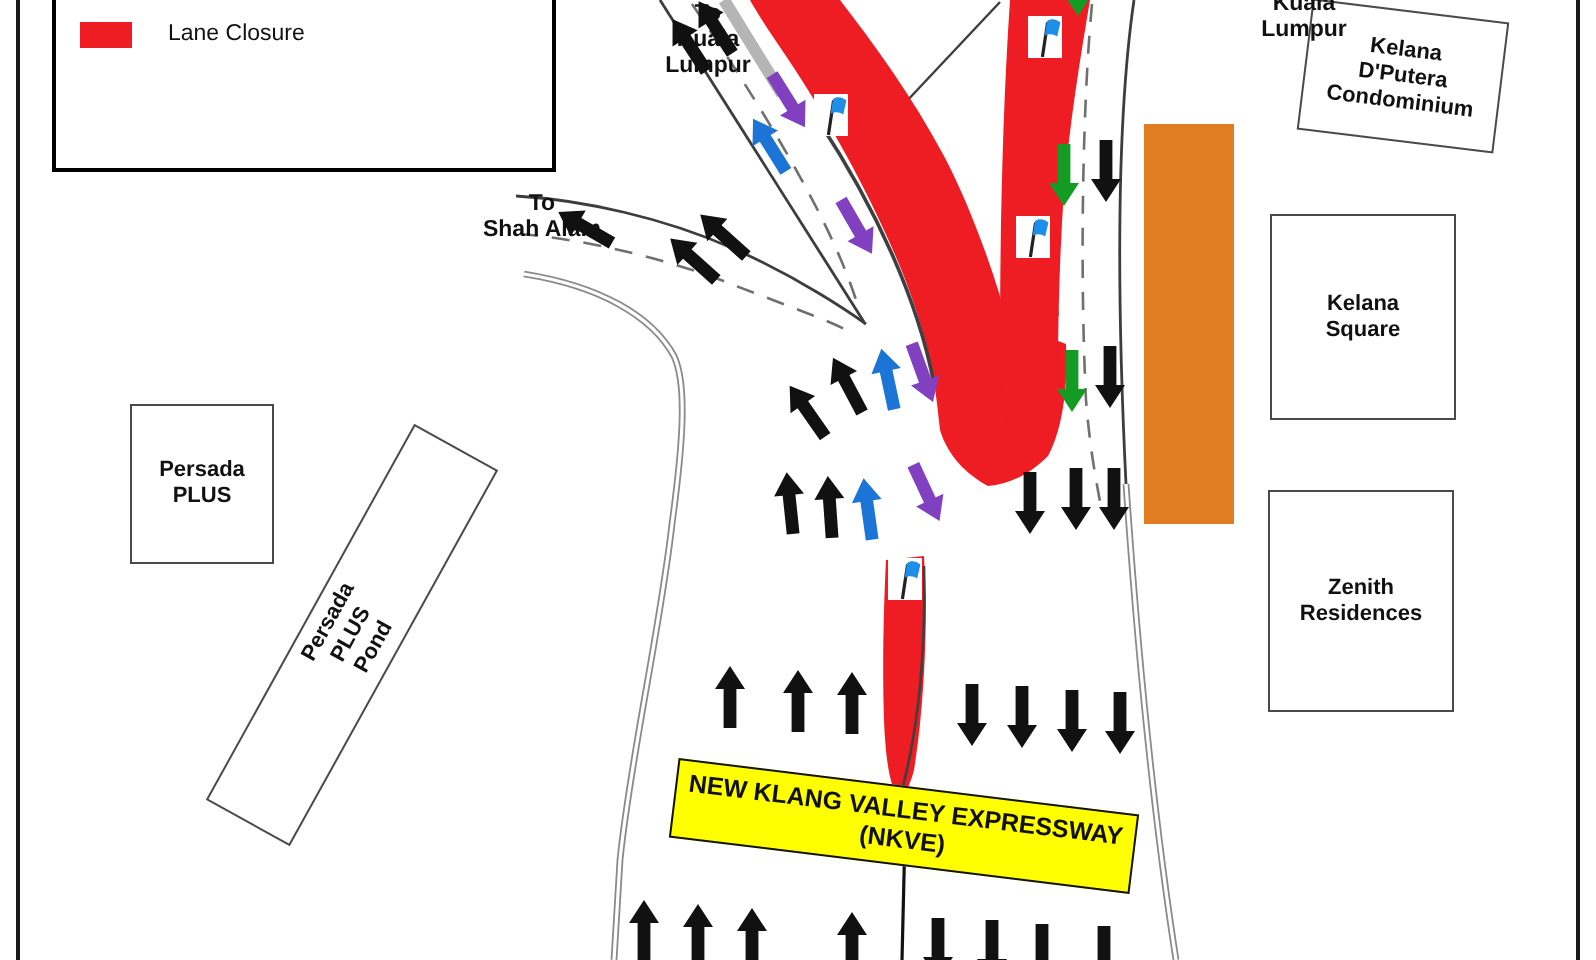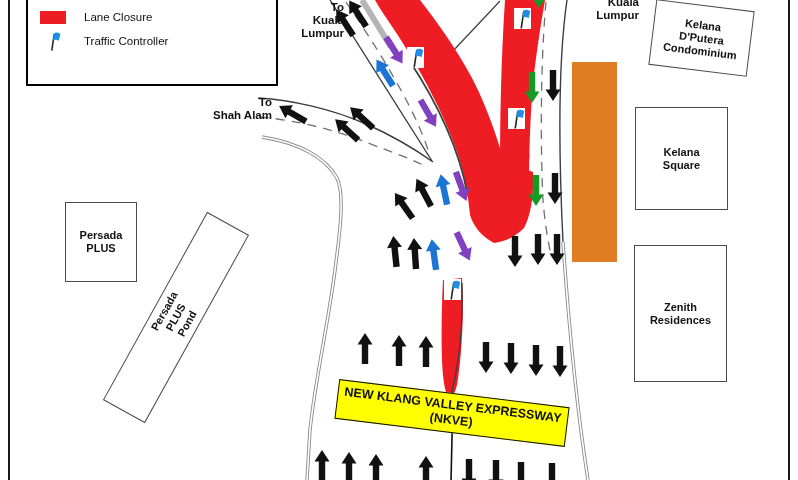--- a/index.html
+++ b/index.html
@@ -3,22 +3,22 @@
 <meta charset="utf-8">
 <style>
   html,body{margin:0;padding:0;background:#fff;font-family:"Liberation Sans",sans-serif;}
   #canvas{position:relative;width:798px;height:480px;overflow:hidden;background:#fff;}
   #map{position:absolute;left:0;top:0;z-index:1;}
   .vborder{position:absolute;top:0;bottom:0;width:2px;background:#1a1a1a;z-index:8;}
   .bld{position:absolute;display:flex;align-items:center;justify-content:center;text-align:center;
        white-space:pre-line;font-weight:bold;font-size:11px;line-height:13px;border:1.5px solid #4a4a4a;
        background:#fff;color:#111;z-index:4;box-sizing:border-box;}
   .bld .vert{transform:rotate(-90deg);white-space:pre-line;}
-  .maplabel{position:absolute;text-align:right;white-space:pre-line;font-weight:bold;
-            font-size:11.5px;line-height:13px;color:#111;z-index:5;}
+  .maplabel{position:absolute;text-align:center;white-space:pre-line;font-weight:bold;
+            font-size:11.5px;line-height:13px;color:#111;z-index:5;margin-left:44px;}
   .legend{position:absolute;left:26px;top:-4px;width:252px;height:90px;border:2px solid #000;
           background:#fff;z-index:10;box-sizing:border-box;display:flex;flex-direction:column;
           justify-content:flex-start;padding:11px 0 0 12px;gap:8px;}
   .lrow{display:flex;align-items:center;height:16px;}
   .swatch{display:inline-block;width:26px;height:13px;flex:0 0 26px;}
   .flagswatch{background:none !important;display:flex;align-items:center;justify-content:center;}
   .llabel{margin-left:18px;font-size:11.5px;color:#111;}
   .banner{position:absolute;left:336px;top:393px;width:232px;height:40px;transform:rotate(7deg);
           border:1.5px solid #111;display:flex;align-items:center;justify-content:center;
           text-align:center;white-space:pre-line;font-weight:bold;font-size:12.5px;line-height:15px;
@@ -134,21 +134,21 @@
   </svg>
 
   <div class="vborder" style="left:8px;"></div>
   <div class="vborder" style="left:788px;"></div>
 
   <div class="bld" style="left:652px;top:5px;width:99px;height:66px;transform:rotate(7deg);">Kelana
 D'Putera
 Condominium</div>
   <div class="bld" style="left:635px;top:107px;width:93px;height:103px;">Kelana
 Square</div>
-  <div class="bld" style="left:634px;top:245px;width:93px;height:137px;">Zenith
+  <div class="bld" style="left:634px;top:245px;width:93px;height:111px;">Zenith
 Residences</div>
   <div class="bld" style="left:65px;top:202px;width:72px;height:80px;">Persada
 PLUS</div>
   <div class="bld" style="left:152px;top:210px;width:48px;height:215px;transform:rotate(29deg);">
     <span class="vert">Persada PLUS
 Pond</span>
   </div>
 
   <div class="maplabel" style="left:276px;top:1px;width:68px;">To
 Kuala
@@ -159,24 +159,15 @@
 Shah Alam</div>
 
   <div class="banner" style="background-color: rgb(255, 255, 0);">NEW KLANG VALLEY EXPRESSWAY
 (NKVE)</div>
 
   <div class="legend">
     <div class="lrow">
       <span class="swatch" style="background-color: rgb(238, 28, 35);"></span>
       <span class="llabel">Lane Closure</span>
     </div>
-    <div class="lrow">
-      <span class="swatch flagswatch">
-        <svg width="18" height="20" viewBox="0 0 17 21">
-          <path d="M7.2,20.5 L9.8,3.2" stroke="#222" stroke-width="1.6" fill="none"></path>
-          <path class="flag-fill" d="M9.5,2.6 C11.5,1.2 13.6,1.4 16.2,3.2 L14.6,10.2 C12.4,8.8 10.4,8.7 8.3,9.9 Z" fill="#1e8fe8"></path>
-        </svg>
-      </span>
-      <span class="llabel">Traffic Controller</span>
-    </div>
   </div>
 
 </div>
 
 </body></html>

